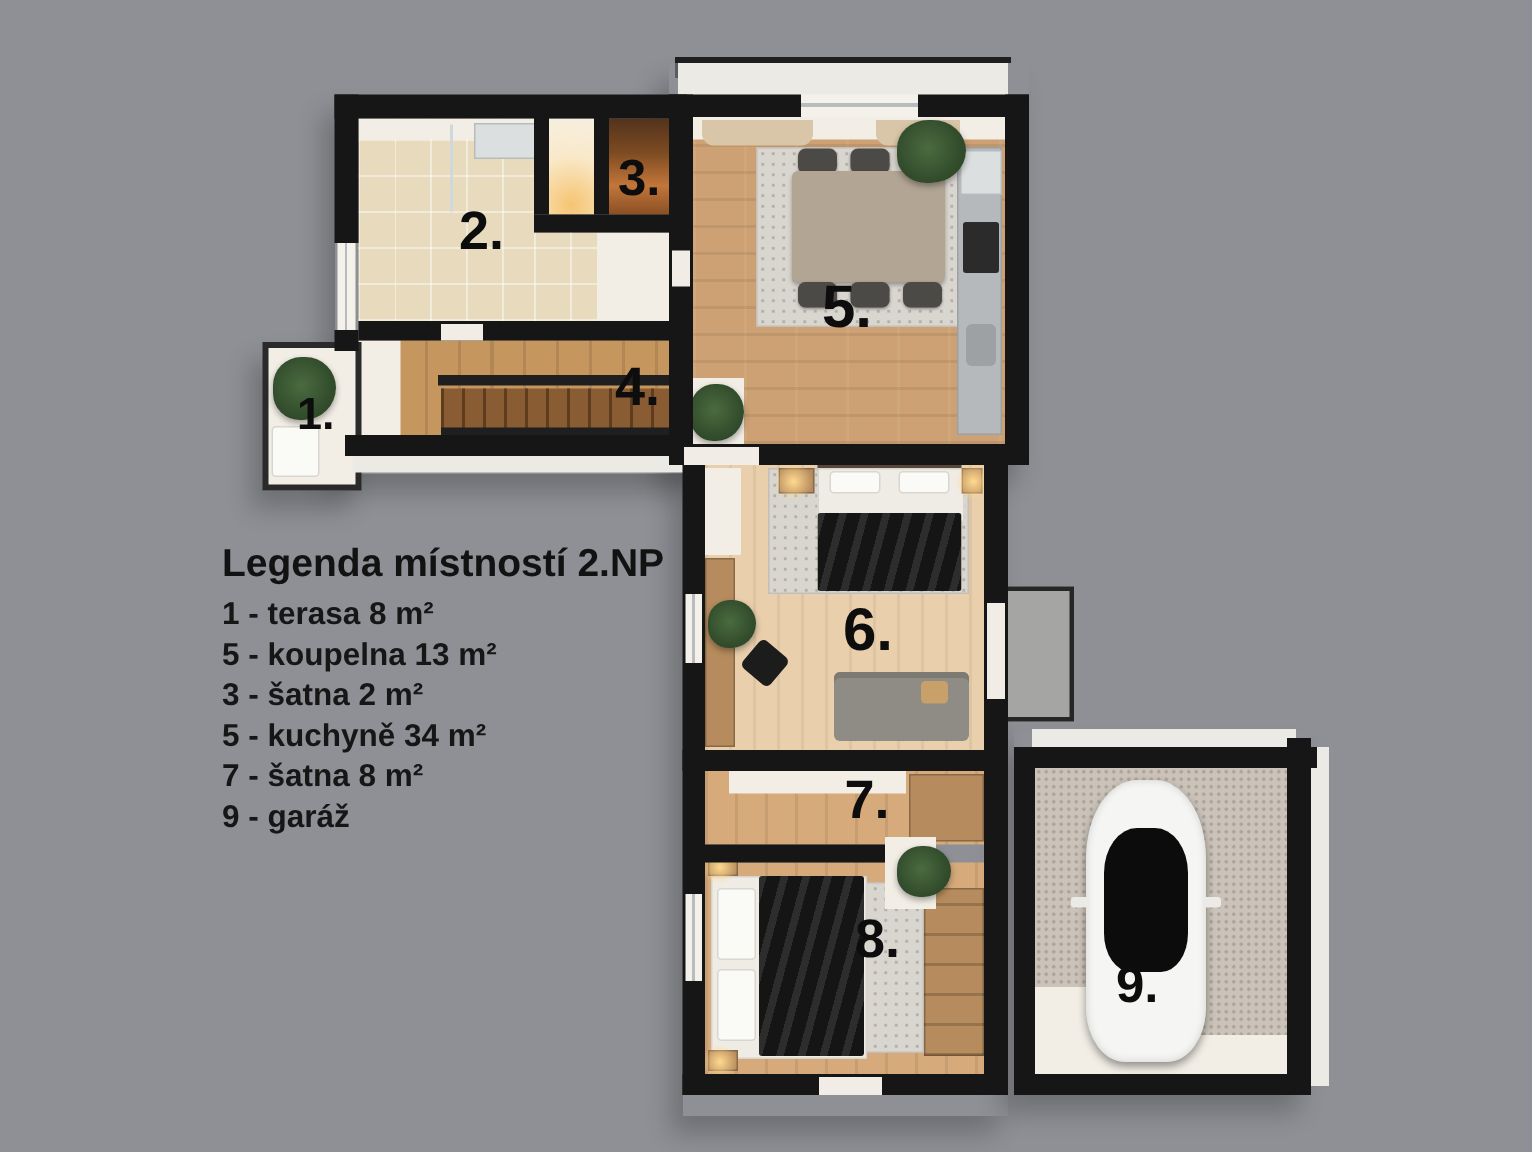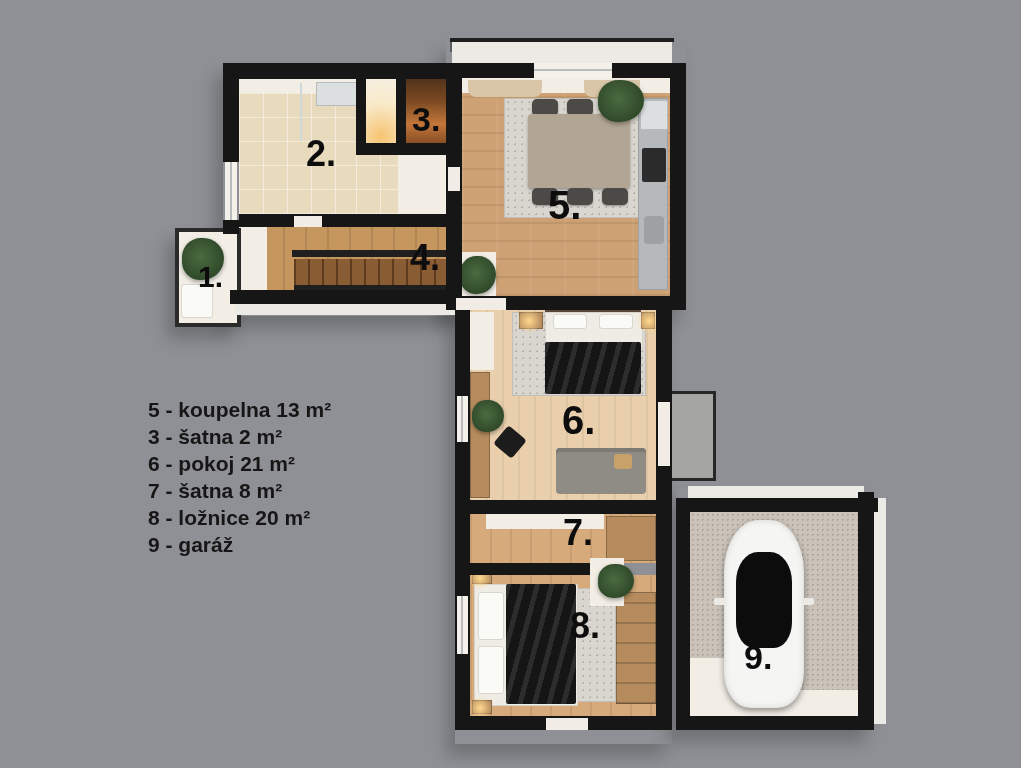--- a/index.html
+++ b/index.html
@@ -71,26 +71,27 @@
   .legend-items{position:absolute;left:148px;top:396px;z-index:10;display:flex;flex-direction:column;}
   .legend-item{font-size:21px;line-height:27px;font-weight:600;color:#161616;}
   .watermark{position:absolute;left:728px;top:650px;z-index:20;font-size:36px;font-weight:700;
     letter-spacing:4px;color:rgba(246,246,246,0.5);}
 </style>
 </head>
 <body>
 
 <div class="stage">
 
+  <div class="legend-title">Legenda místností 2.NP</div>
   <div class="legend-items">
+    <div class="legend-item">1 - terasa 8 m²</div>
     <div class="legend-item">5 - koupelna 13 m²</div>
     <div class="legend-item">3 - šatna 2 m²</div>
-    <div class="legend-item">6 - pokoj 21 m²</div>
+    <div class="legend-item">5 - kuchyně 34 m²</div>
     <div class="legend-item">7 - šatna 8 m²</div>
-    <div class="legend-item">8 - ložnice 20 m²</div>
     <div class="legend-item">9 - garáž</div>
   </div>
 
   <div class="abs shadow" style="left:223px;top:63px;width:239px;height:253px"></div>
   <div class="abs shadow" style="left:446px;top:42px;width:240px;height:268px"></div>
   <div class="abs shadow" style="left:455px;top:296px;width:217px;height:448px"></div>
   <div class="abs shadow" style="left:676px;top:488px;width:198px;height:242px"></div>
   <div class="abs shadow" style="left:175px;top:228px;width:66px;height:99px"></div>
 
   <div class="abs" style="left:175px;top:228px;width:66px;height:99px;background:#2a2a2a;z-index:2"></div>

